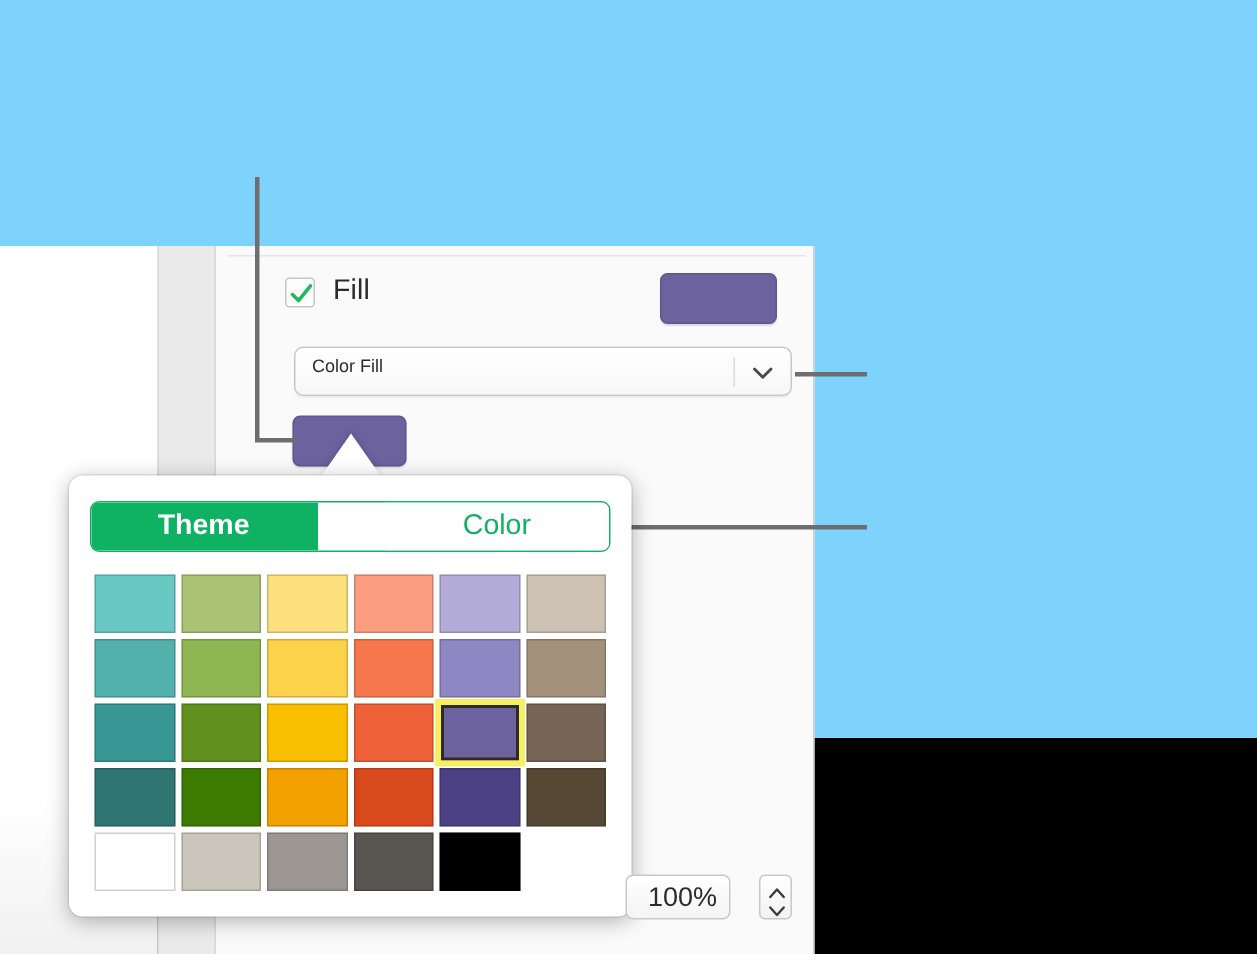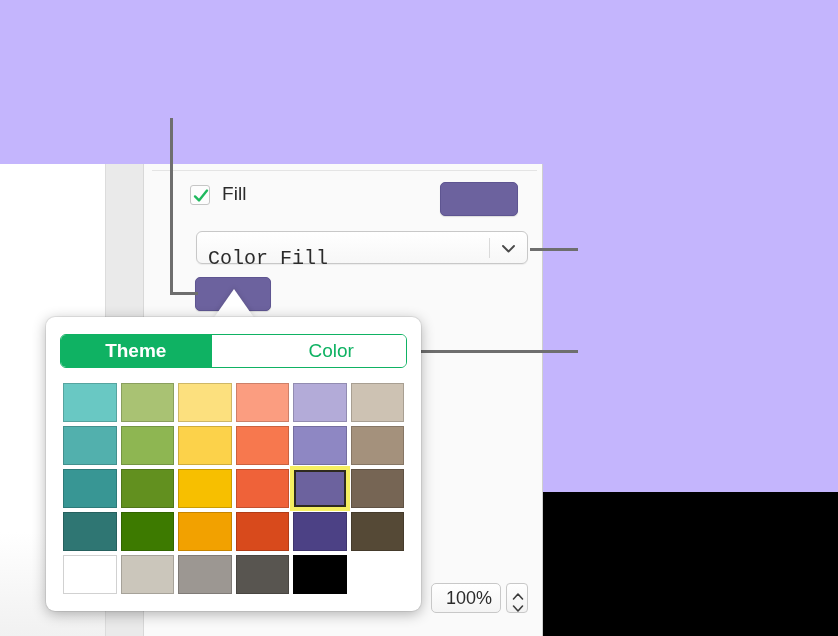--- a/index.html
+++ b/index.html
@@ -2,21 +2,21 @@
 <html><head>
 <meta charset="utf-8">
 <style>
   * { box-sizing: border-box; margin: 0; padding: 0; }
   html, body {
     width: 838px; height: 636px;
     background: #000;
     font-family: "Liberation Sans", sans-serif;
     overflow: hidden;
   }
-  #stage { position: relative; width: 838px; height: 492px; background: #c4b5fd; }
+  #stage { position: relative; width: 838px; height: 492px; background: #7dd3fc; }
   .canvas-shadow {
     position: absolute; left: 0; top: 164px; width: 105px; height: 472px;
     background: linear-gradient(to bottom, #ffffff 0%, #ffffff 78%, #f1f1f1 100%);
   }
   .gutter-strip {
     position: absolute; left: 105px; top: 164px; width: 39px; height: 472px;
     background: #eaeaea;
     border-left: 1px solid #dcdcdc;
     border-right: 1px solid #d8d8d8;
   }
@@ -61,22 +61,22 @@
   
   .colorfill-select {
     position: absolute; left: 196px; top: 231px;
     width: 332px; height: 33px;
     background: linear-gradient(to bottom, #ffffff, #f7f7f7);
     border: 1px solid #c8c8c8;
     border-radius: 6px;
     box-shadow: 0 1px 1px rgba(0,0,0,.06);
   }
   .colorfill-select .value {
-    position: absolute; left: 11px; top: 15px;
-    font-size: 20px; color: #2b2b2b; font-family: Liberation Mono, monospace;
+    position: absolute; left: 11px; top: 5px;
+    font-size: 12px; color: #2b2b2b;
   }
   .colorfill-select .divider {
     position: absolute; right: 37px; top: 6px; width: 1px; height: 20px;
     background: #dadada;
   }
   .colorfill-select .chev {
     position: absolute; right: 9px; top: 9px;
   }
 
   
@@ -152,21 +152,21 @@
   .sw.sel {
     outline: 4px solid #f6ef61;
     outline-offset: 0px;
     border: 2px solid #2e2a20;
     left: 3px; top: 3px; width: 51.5px; height: 37px;
     z-index: 3;
   }
 
   
   .zoom-field {
-    position: absolute; left: 431px; top: 583px;
+    position: absolute; left: 417px; top: 583px;
     width: 70px; height: 30px;
     background: linear-gradient(to bottom, #ffffff, #f4f4f4);
     border: 1px solid #c8c8c8;
     border-radius: 5px;
   }
   .zoom-field .val {
     position: absolute; right: 8px; top: 4px;
     font-size: 18px; color: #2b2b2b;
   }
   .zoom-stepper {

